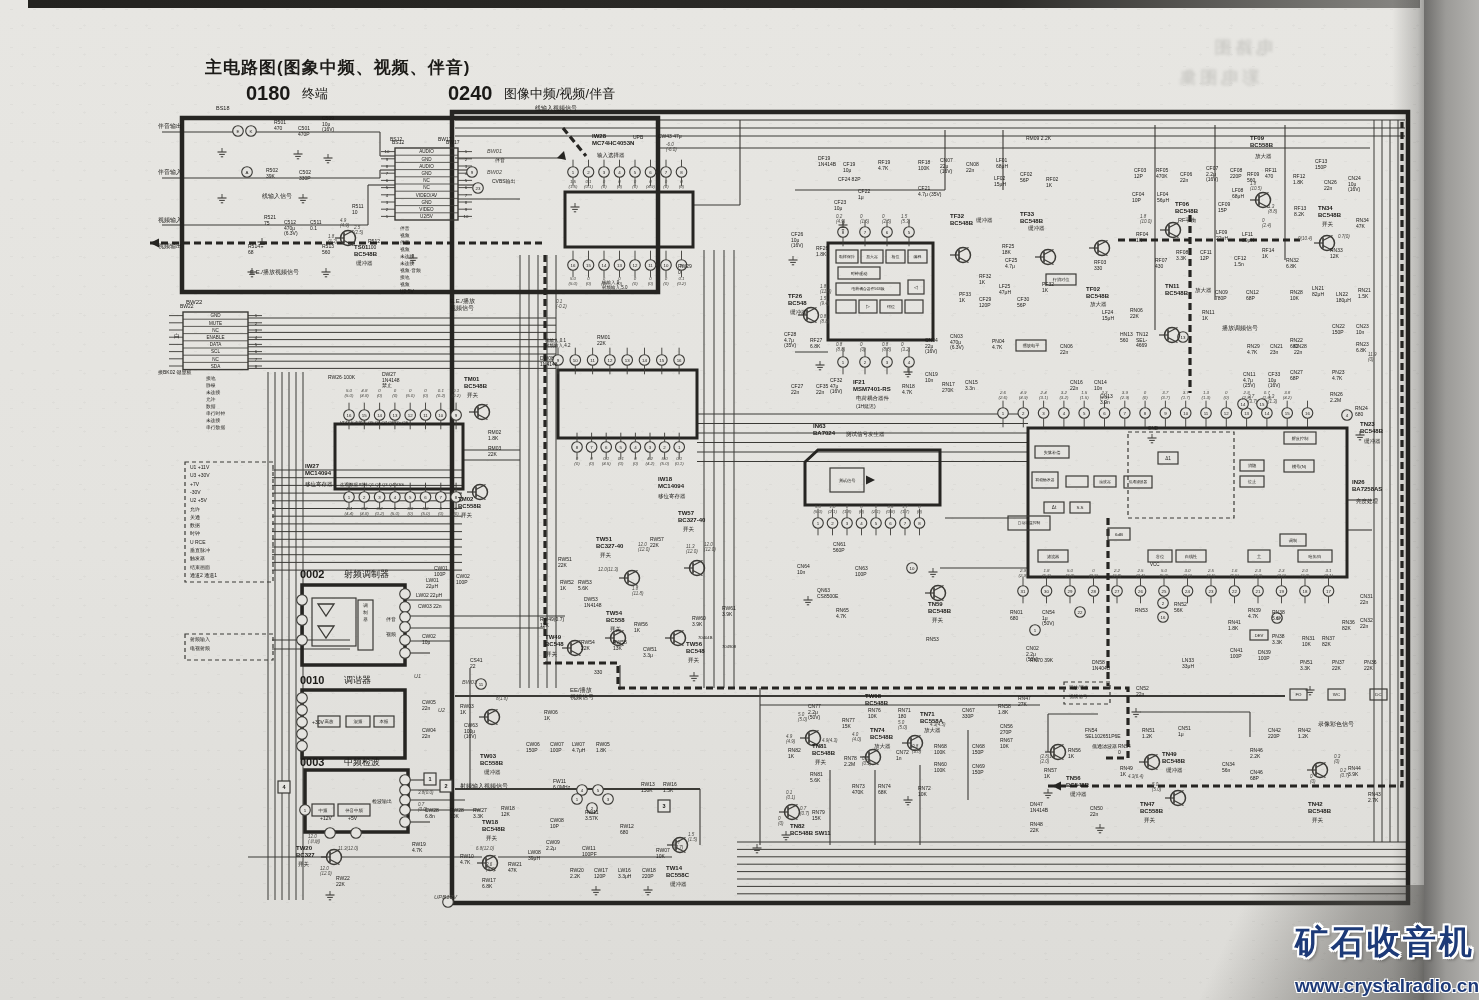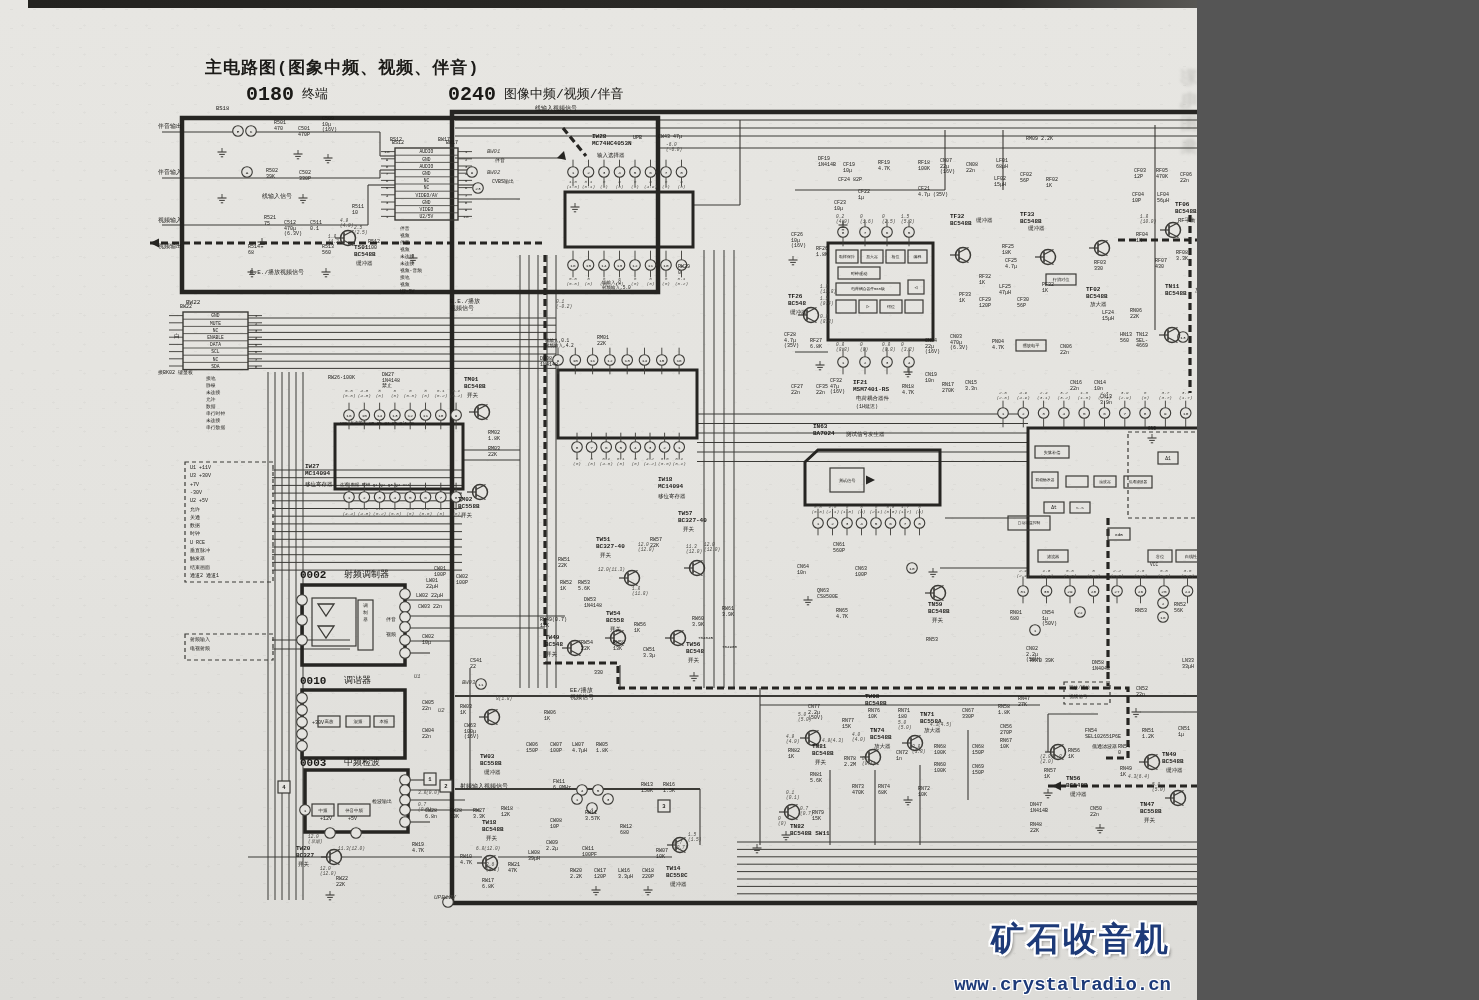--- a/index.html
+++ b/index.html
@@ -1,32 +1,32 @@
 <!DOCTYPE html>
 <html><head>
 <meta charset="utf-8">
 <style>
   html,body{margin:0;padding:0;background:#555;}
-  .stage{position:relative;width:1197px;height:1000px;overflow:hidden;
-         font-family:Liberation Mono, monospace;
+  .stage{position:relative;width:1479px;height:1000px;overflow:hidden;
+         font-family:Liberation Sans, sans-serif;
          background:
            radial-gradient(rgba(0,0,0,.035) 1px, transparent 1.2px) 0 0/23px 19px,
            radial-gradient(rgba(0,0,0,.03) 1px, transparent 1.2px) 7px 11px/31px 29px,
            linear-gradient(180deg,#e7e6e2 0%,#e4e3df 55%,#dddcd8 100%);}
   .topstrip{position:absolute;left:28px;top:0;width:1392px;height:8px;
             background:linear-gradient(90deg,#23221f 0%,#2c2b28 70%,#8a8985 100%);}
   .rightband{position:absolute;left:1424px;top:0;width:55px;height:1000px;
              background:linear-gradient(90deg,#6e6d6b,#9c9b98 40%,#b4b3b0);}
   .edgecurve{position:absolute;left:1392px;top:0;width:32px;height:1000px;
              background:linear-gradient(90deg,rgba(0,0,0,0),rgba(0,0,0,.18) 80%,rgba(0,0,0,.3));}
   .cornershadow{position:absolute;left:1130px;top:885px;width:294px;height:115px;
              background:linear-gradient(115deg,rgba(0,0,0,0) 35%,rgba(92,90,86,.45) 70%,rgba(58,57,54,.55));}
   .title{position:absolute;left:205px;top:56px;font-size:17px;font-weight:bold;color:#1c1b18;letter-spacing:1px;}
   svg.schem{position:absolute;left:0;top:0;}
-  .wm{position:absolute;right:26px;bottom:4px;text-align:right;line-height:1.05;}
+  .wm{position:absolute;right:0;bottom:4px;line-height:1.05;}
   .wm .nm{font-size:33px;font-weight:900;color:#1d3a78;letter-spacing:3px;
           text-shadow:-2px -2px 0 #fff,2px -2px 0 #fff,-2px 2px 0 #fff,2px 2px 0 #fff,0 -2px 0 #fff,0 2px 0 #fff,-2px 0 0 #fff,2px 0 0 #fff,3px 3px 3px rgba(0,0,0,.35);}
   .wm .url{font-size:19px;font-weight:bold;color:#1d3a78;
           text-shadow:-1px -1px 0 #fff,1px -1px 0 #fff,-1px 1px 0 #fff,1px 1px 0 #fff;margin-top:16px;}
   .bleed{position:absolute;color:#70706b;opacity:.22;filter:blur(1.5px);
          transform:scaleX(-1);font-size:17px;font-weight:bold;letter-spacing:4px;}
 </style>
 </head>
 <body>
 

